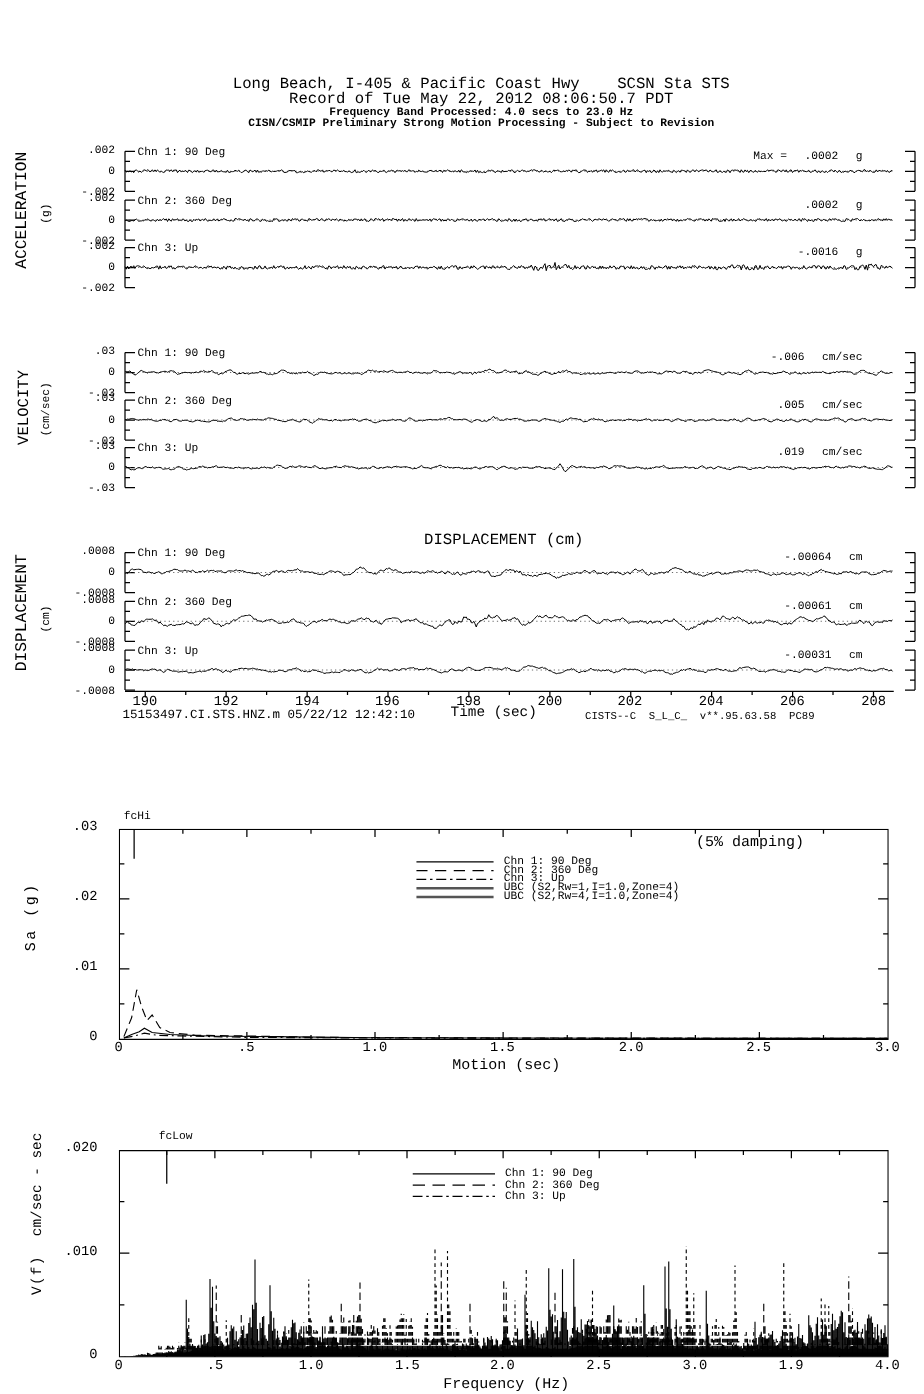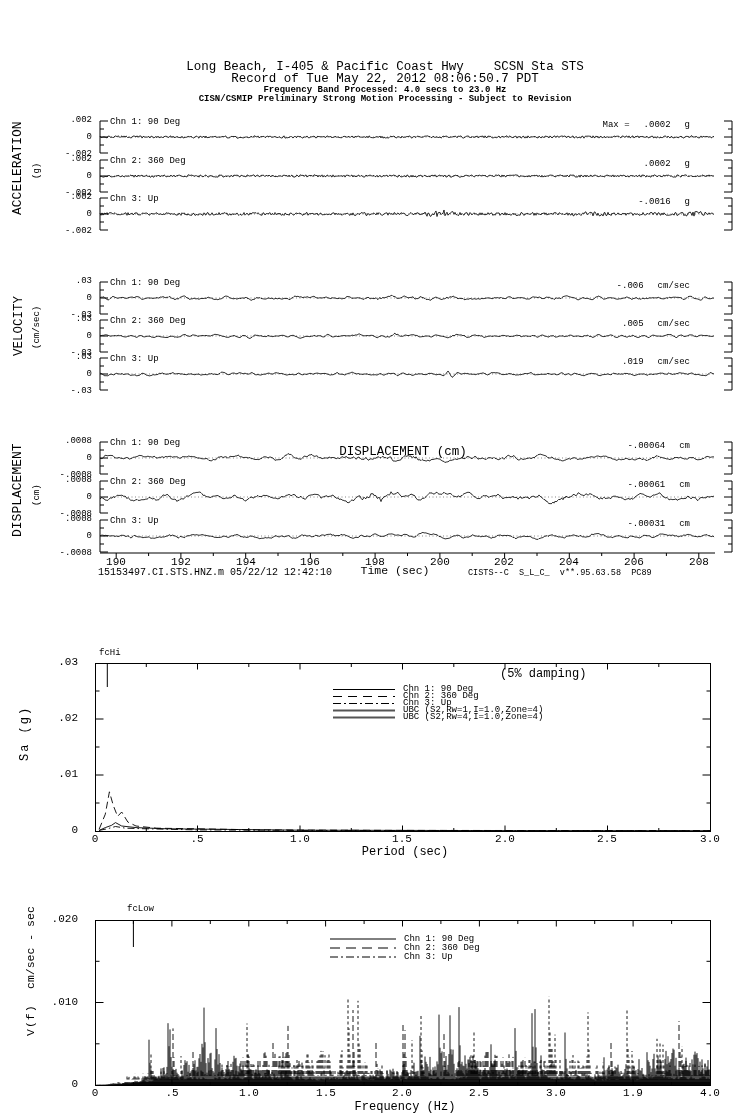--- a/index.html
+++ b/index.html
@@ -123,21 +123,21 @@
     <span>.019</span>
     <span>cm/sec</span>
   </div>
   <svg class="wave" id="w-v3" style="top:355px" viewBox="0 0 640 38">
       <path class="ax" d="M4,3V35M4,3h8M4,11h4M4,19h8M4,27h4M4,35h8"></path>
       <path class="ax" d="M636,3V35M636,3h-8M636,11h-4M636,19h-8M636,27h-4M636,35h-8"></path>
       <line x1="4" y1="19" x2="619" y2="19" stroke="#555" stroke-width="0.7" stroke-dasharray="1,2.5"></line>
       <path class="tr" d="M4,18.37L5,18.25L6,19.05L7,19.52L8,20.48L9,20.85L10,20.60L11,20.84L12,20.76L13,19.96L14,19.35L15,19.21L16,19.18L17,19.80L18,19.88L19,19.18L20,18.26L21,18.37L22,18.98L23,18.89L24,19.08L25,19.16L26,18.39L27,19.34L28,19.57L29,19.05L30,19.08L31,18.84L32,18.96L33,19.30L34,20.20L35,20.42L36,20.06L37,20.09L38,19.95L39,19.81L40,20.68L41,20.83L42,20.48L43,20.44L44,19.97L45,18.86L46,18.45L47,18.17L48,18.72L49,18.98L50,19.88L51,20.37L52,20.23L53,21.00L54,20.72L55,20.56L56,20.26L57,19.58L58,19.85L59,19.98L60,19.63L61,19.63L62,19.42L63,18.45L64,18.22L65,18.71L66,17.88L67,18.19L68,18.87L69,18.76L70,19.42L71,18.99L72,19.14L73,18.91L74,18.35L75,18.53L76,17.95L77,17.53L78,18.38L79,18.99L80,18.84L81,18.77L82,18.66L83,18.39L84,18.96L85,19.10L86,18.79L87,19.20L88,19.45L89,19.46L90,19.62L91,19.75L92,19.05L93,18.93L94,19.23L95,18.61L96,19.20L97,19.43L98,19.45L99,19.99L100,19.09L101,19.35L102,19.11L103,19.04L104,19.77L105,20.16L106,19.88L107,19.62L108,19.65L109,19.57L110,19.49L111,19.92L112,19.51L113,18.67L114,19.03L115,18.82L116,18.49L117,19.53L118,18.90L119,19.15L120,19.47L121,19.49L122,19.62L123,18.66L124,18.30L125,17.31L126,17.09L127,17.32L128,17.47L129,17.76L130,18.67L131,19.00L132,19.76L133,19.55L134,19.43L135,18.74L136,17.99L137,18.29L138,17.80L139,18.50L140,18.91L141,18.62L142,18.35L143,17.75L144,17.69L145,18.03L146,18.35L147,18.77L148,18.61L149,18.07L150,18.70L151,18.88L152,18.97L153,19.21L154,18.49L155,17.87L156,17.45L157,18.28L158,18.71L159,19.48L160,19.95L161,19.62L162,19.54L163,19.77L164,20.02L165,20.05L166,19.60L167,19.31L168,19.17L169,19.17L170,19.10L171,18.38L172,18.37L173,17.86L174,18.70L175,18.95L176,18.90L177,19.22L178,18.26L179,18.03L180,17.54L181,17.99L182,18.05L183,18.12L184,18.89L185,18.31L186,18.57L187,18.84L188,19.17L189,19.62L190,19.75L191,20.24L192,19.65L193,19.63L194,19.46L195,19.62L196,19.19L197,19.44L198,20.13L199,19.33L200,19.87L201,19.00L202,18.01L203,18.15L204,18.61L205,19.44L206,19.71L207,19.88L208,19.28L209,18.86L210,19.53L211,19.29L212,18.93L213,18.66L214,18.18L215,18.66L216,18.64L217,19.39L218,18.86L219,18.29L220,18.37L221,17.95L222,18.27L223,18.41L224,18.83L225,18.71L226,18.62L227,18.45L228,18.50L229,18.34L230,18.64L231,19.02L232,19.18L233,19.56L234,20.11L235,19.88L236,19.62L237,19.91L238,19.19L239,18.81L240,18.35L241,17.40L242,18.02L243,18.95L244,19.21L245,19.20L246,19.21L247,19.34L248,19.71L249,20.13L250,19.23L251,18.86L252,18.60L253,18.09L254,18.17L255,17.52L256,17.19L257,17.34L258,18.23L259,18.26L260,18.65L261,19.23L262,18.24L263,18.97L264,19.35L265,18.94L266,19.44L267,19.38L268,19.05L269,18.94L270,19.11L271,18.83L272,19.31L273,19.68L274,19.55L275,20.17L276,19.74L277,19.78L278,19.97L279,19.58L280,19.93L281,20.06L282,19.61L283,18.99L284,18.64L285,18.71L286,19.39L287,19.92L288,20.22L289,19.66L290,19.07L291,19.04L292,18.42L293,18.14L294,18.79L295,18.53L296,18.38L297,18.44L298,18.18L299,18.98L300,19.57L301,20.62L302,20.65L303,19.76L304,19.41L305,18.51L306,18.19L307,18.03L308,18.09L309,18.84L310,19.13L311,19.72L312,19.42L313,19.17L314,19.37L315,19.66L316,20.54L317,20.20L318,20.14L319,19.32L320,18.88L321,19.61L322,18.74L323,18.80L324,18.94L325,18.89L326,18.82L327,19.45L328,19.53L329,19.54L330,19.78L331,19.30L332,18.84L333,18.17L334,18.51L335,18.36L336,18.32L337,19.06L338,19.05L339,19.35L340,19.94L341,19.62L342,19.43L343,19.27L344,19.49L345,19.69L346,20.28L347,20.58L348,20.67L349,19.46L350,18.38L351,17.57L352,15.98L353,17.40L354,19.17L355,21.06L356,22.24L357,21.93L358,20.48L359,20.02L360,18.53L361,17.75L362,17.42L363,18.14L364,18.35L365,19.13L366,19.08L367,18.59L368,18.58L369,18.00L370,18.80L371,18.43L372,18.43L373,19.20L374,19.09L375,18.97L376,19.29L377,19.28L378,19.16L379,19.51L380,19.79L381,18.88L382,19.02L383,19.04L384,18.41L385,18.37L386,18.24L387,17.78L388,18.28L389,18.66L390,19.05L391,20.05L392,19.74L393,19.29L394,18.72L395,17.81L396,17.53L397,17.89L398,17.46L399,17.87L400,17.80L401,17.64L402,18.03L403,18.06L404,18.46L405,19.20L406,19.53L407,19.62L408,19.60L409,19.45L410,19.25L411,19.31L412,19.07L413,18.35L414,18.84L415,18.76L416,19.08L417,19.82L418,19.38L419,19.70L420,20.31L421,19.65L422,20.18L423,19.66L424,19.62L425,19.94L426,19.05L427,19.44L428,18.68L429,18.44L430,18.58L431,18.77L432,18.56L433,18.28L434,17.94L435,17.30L436,18.28L437,19.13L438,19.43L439,19.98L440,19.68L441,19.63L442,19.76L443,19.45L444,19.50L445,19.12L446,19.35L447,19.21L448,19.35L449,19.21L450,19.31L451,18.90L452,18.11L453,18.87L454,18.86L455,19.44L456,19.33L457,19.12L458,18.88L459,18.95L460,19.91L461,19.59L462,19.82L463,19.17L464,18.41L465,17.89L466,17.66L467,18.38L468,19.08L469,20.03L470,19.52L471,19.19L472,18.72L473,18.72L474,19.78L475,20.10L476,19.67L477,19.11L478,18.32L479,18.15L480,18.83L481,18.72L482,19.31L483,19.59L484,19.45L485,20.23L486,20.28L487,20.42L488,20.85L489,20.30L490,19.72L491,19.63L492,19.19L493,18.71L494,18.84L495,18.07L496,18.61L497,18.60L498,18.58L499,18.95L500,18.69L501,19.60L502,20.25L503,20.36L504,20.62L505,20.59L506,19.71L507,19.72L508,19.50L509,19.25L510,19.61L511,18.96L512,18.93L513,19.28L514,19.69L515,19.73L516,19.23L517,18.23L518,18.16L519,18.69L520,18.55L521,19.27L522,19.10L523,18.54L524,19.39L525,19.01L526,18.88L527,19.35L528,18.54L529,18.28L530,18.61L531,18.31L532,18.76L533,19.25L534,18.70L535,19.27L536,19.69L537,20.00L538,20.40L539,20.63L540,19.87L541,19.97L542,19.22L543,19.17L544,19.22L545,18.82L546,19.18L547,19.04L548,18.82L549,19.28L550,19.83L551,19.96L552,20.28L553,19.22L554,19.33L555,18.93L556,19.23L557,19.57L558,19.27L559,18.94L560,19.02L561,19.14L562,18.49L563,18.65L564,17.93L565,18.20L566,18.20L567,18.11L568,18.80L569,19.11L570,19.01L571,19.41L572,18.55L573,17.79L574,18.86L575,18.59L576,19.47L577,19.32L578,18.86L579,19.39L580,18.60L581,18.60L582,18.40L583,17.76L584,17.80L585,17.95L586,18.27L587,18.13L588,18.35L589,18.95L590,18.67L591,19.09L592,19.49L593,18.62L594,18.63L595,18.00L596,17.99L597,18.57L598,19.23L599,19.61L600,19.60L601,19.59L602,19.20L603,19.66L604,20.02L605,20.18L606,20.48L607,20.38L608,20.32L609,20.65L610,20.71L611,20.02L612,19.46L613,18.62L614,17.56L615,17.81L616,18.09L617,18.79L618,18.79"></path>
     </svg>
 
-  <div class="ptitle" style="top:446px">DISPLACEMENT (cm)</div>
+  <div class="ptitle" style="top:426px">DISPLACEMENT (cm)</div>
   <div class="vlab" style="left:10px;top:438px;height:104px;font-size:13px">DISPLACEMENT</div>
   <div class="vlab" style="left:32px;top:480px;height:30px;font-size:9px">(cm)</div>
 
   <div class="ylab" style="top:436px">.0008</div>
   <div class="ylab" style="top:453px">0</div>
   <div class="ylab" style="top:470px">-.0008</div>
   <div class="chn" style="top:438px">Chn 1: 90 Deg</div>
   <div class="ann" style="top:441px">
     <span>-.00064</span>
     <span>cm</span>
@@ -190,21 +190,21 @@
   <div class="xt" style="left:420px;top:557px">200</div>
   <div class="xt" style="left:484px;top:557px">202</div>
   <div class="xt" style="left:549px;top:557px">204</div>
   <div class="xt" style="left:614px;top:557px">206</div>
   <div class="xt" style="left:679px;top:557px">208</div>
   <div class="abs" style="left:280px;top:564px;width:230px;text-align:center;font-size:11.5px">Time (sec)</div>
   <div class="abs pre" style="left:98px;top:567px;font-size:10px">15153497.CI.STS.HNZ.m 05/22/12 12:42:10</div>
   <div class="abs pre" style="left:468px;top:568px;font-size:8.5px">CISTS--C  S_L_C_  v**.95.63.58  PC89</div>
 
   <div class="abs" style="left:99px;top:648px;font-size:9px">fcHi</div>
-  <div class="abs" style="left:500px;top:667px;width:200px;text-align:left;font-size:12px">(5% damping)</div>
+  <div class="abs" style="left:500px;top:667px;width:200px;text-align:center;font-size:12px">(5% damping)</div>
   <div class="vlab" style="left:18px;top:700px;height:66px;font-size:12px;letter-spacing:2px">Sa (g)</div>
 
   <div class="yt" style="top:657px">.03</div>
   <div class="yt" style="top:713px">.02</div>
   <div class="yt" style="top:769px">.01</div>
   <div class="yt" style="top:825px">0</div>
 
   <svg id="sa-plot" class="abs" style="left:95px;top:663px;width:616px;height:169px" viewBox="0 0 616 169">
       <rect x="0.5" y="0.5" width="615" height="168" class="ax"></rect>
       <path class="ax" d="M51.3,168.5v-3.5M51.3,0.5v3.5M102.5,168.5v-6M102.5,0.5v6M153.8,168.5v-3.5M153.8,0.5v3.5M205.0,168.5v-6M205.0,0.5v6M256.3,168.5v-3.5M256.3,0.5v3.5M307.5,168.5v-6M307.5,0.5v6M358.8,168.5v-3.5M358.8,0.5v3.5M410.0,168.5v-6M410.0,0.5v6M461.3,168.5v-3.5M461.3,0.5v3.5M512.5,168.5v-6M512.5,0.5v6M563.8,168.5v-3.5M563.8,0.5v3.5M0.5,28.0h4M615.5,28.0h-4M0.5,56.0h8M615.5,56.0h-8M0.5,84.0h4M615.5,84.0h-4M0.5,112.0h8M615.5,112.0h-8M0.5,140.0h4M615.5,140.0h-4"></path>
@@ -245,21 +245,21 @@
     <span>UBC (S2,Rw=4,I=1.0,Zone=4)</span>
   </div>
 
   <div class="xs" style="left:75px;top:834px">0</div>
   <div class="xs" style="left:177px;top:834px">.5</div>
   <div class="xs" style="left:280px;top:834px">1.0</div>
   <div class="xs" style="left:382px;top:834px">1.5</div>
   <div class="xs" style="left:485px;top:834px">2.0</div>
   <div class="xs" style="left:587px;top:834px">2.5</div>
   <div class="xs" style="left:690px;top:834px">3.0</div>
-  <div class="abs" style="left:300px;top:845px;width:210px;text-align:center;font-size:12px">Period (sec)</div>
+  <div class="abs" style="left:300px;top:845px;width:210px;text-align:center;font-size:12px">Motion (sec)</div>
 
   <div class="abs" style="left:127px;top:904px;font-size:9px">fcLow</div>
   <div class="vlab" style="left:24px;top:900px;height:95px;font-size:11.5px">cm/sec - sec</div>
   <div class="vlab" style="left:24px;top:1000px;height:40px;font-size:11.5px;letter-spacing:1px">V(f)</div>
 
   <div class="yt" style="top:914px">.020</div>
   <div class="yt" style="top:997px">.010</div>
   <div class="yt" style="top:1079px">0</div>
 
   <svg id="vf-plot" class="abs" style="left:95px;top:920px;width:616px;height:166px" viewBox="0 0 616 166">

